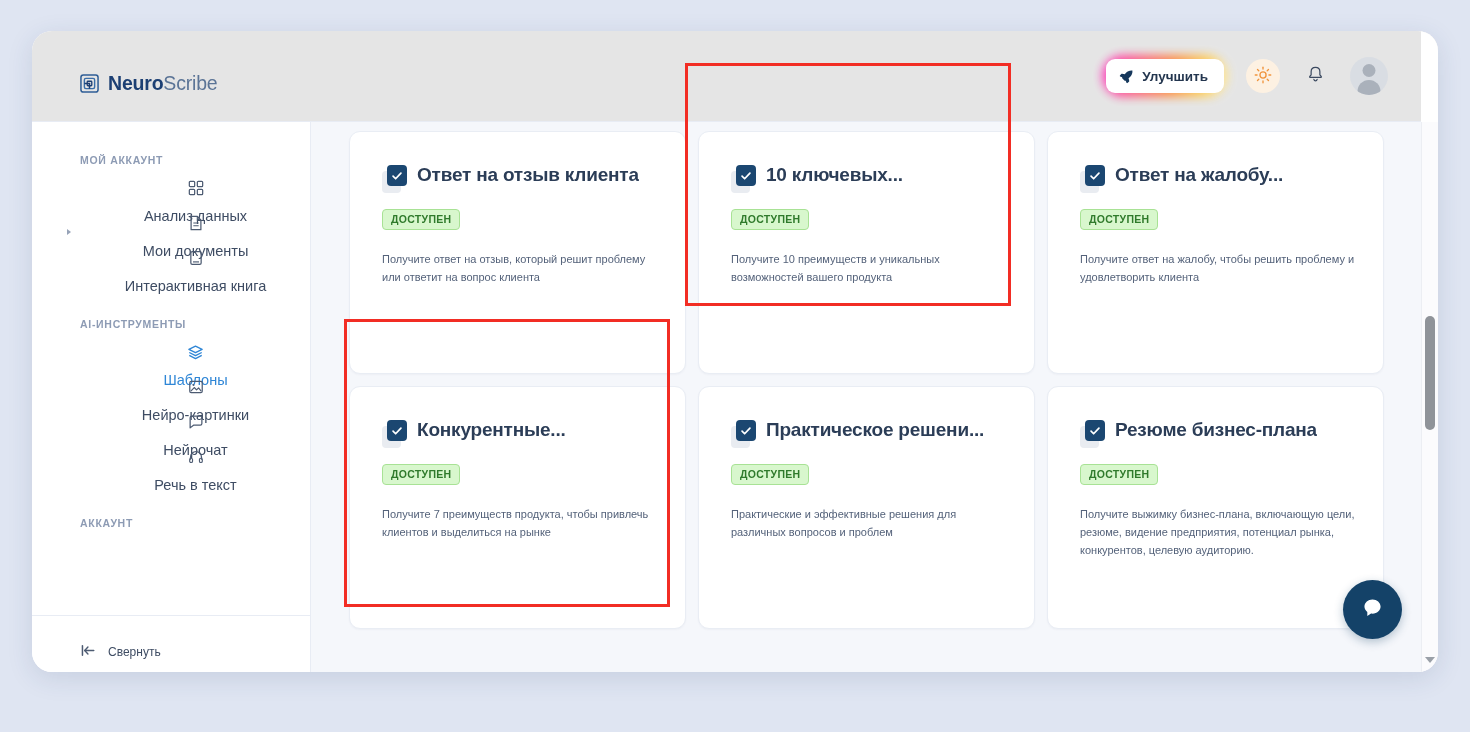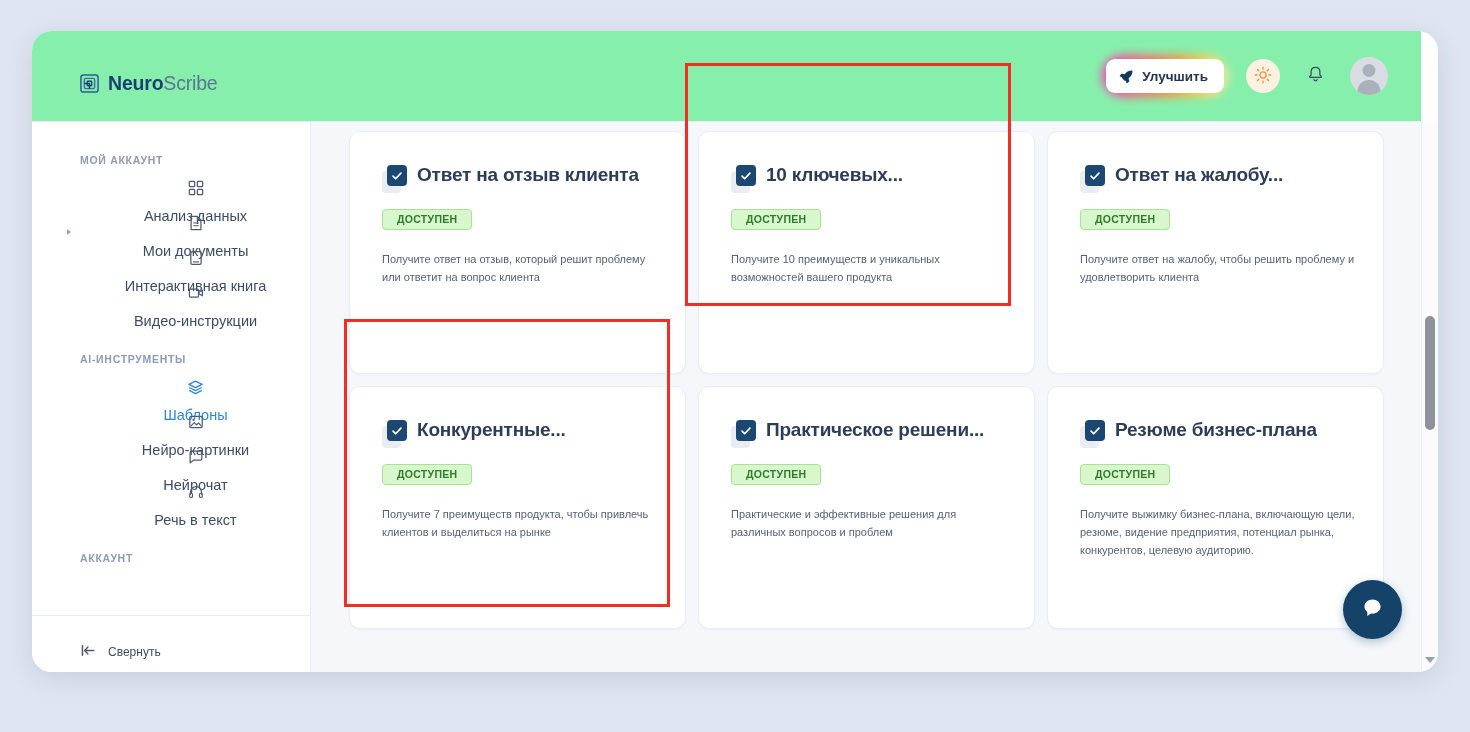--- a/index.html
+++ b/index.html
@@ -18,21 +18,21 @@
     background: #ffffff;
     border-radius: 20px;
     box-shadow: 0 6px 26px rgba(40,60,110,.13);
     overflow: hidden;
   }
 
   
   #header {
     position: absolute; left: 0; top: 0;
     width: 1406px; height: 91px;
-    background: #86efac;
+    background: #e5e5e5;
     border-bottom: 1px solid #e8ecf4;
   }
   #brand { position: absolute; left: 48px; top: 41px; display: flex; align-items: center; gap: 9px; }
   #brand .logo-mark { width: 19px; height: 19px; display: block; }
   .brand-text { font-size: 19.5px; letter-spacing: -.2px; }
   .brand-neuro { font-weight: 700; color: #1c3f73; }
   .brand-scribe { font-weight: 400; color: #5b7496; }
 
   #header-actions {
     position: absolute; right: 50px; top: 24px;
@@ -140,21 +140,21 @@
     background: #1b4771; border-radius: 4px;
     display: flex; align-items: center; justify-content: center;
   }
   .card-title {
     font-size: 19px; font-weight: 700; color: #2b3d57;
     line-height: 1.2; letter-spacing: -.2px;
     white-space: nowrap; overflow: hidden;
   }
   .badge {
     display: inline-block; margin-top: 16px;
-    padding: 3px 14px 4px;
+    padding: 3px 8px 4px;
     background: #d8f7cd; border: 1px solid #a8e295; border-radius: 4px;
     font-size: 10.5px; font-weight: 700; letter-spacing: .3px;
     color: #2f7a2b; text-transform: uppercase;
   }
   .card-desc {
     margin-top: 21px;
     font-size: 11px; line-height: 1.63; color: #54627a;
   }
 
   
@@ -299,29 +299,20 @@
       <div class="nav-item">
         <span class="nav-ico">
           <svg viewBox="0 0 18 18" width="16" height="16">
             <rect x="3.2" y="1.8" width="11.6" height="14.4" rx="1.6" fill="none" stroke="#4d5b72" stroke-width="1.4"></rect>
             <line x1="5.6" y1="13.4" x2="12.4" y2="13.4" stroke="#4d5b72" stroke-width="1.3"></line>
           </svg>
         </span>
         <span>Интерактивная книга</span>
       </div>
 
-      <div class="nav-item">
-        <span class="nav-ico">
-          <svg viewBox="0 0 18 18" width="16" height="16">
-            <rect x="1.6" y="4.6" width="10.2" height="9" rx="1.4" fill="none" stroke="#4d5b72" stroke-width="1.4"></rect>
-            <path d="M12.3 8.2l3.9-2.3v6.2l-3.9-2.3z" fill="none" stroke="#4d5b72" stroke-width="1.4" stroke-linejoin="round"></path>
-          </svg>
-        </span>
-        <span>Видео-инструкции</span>
-      </div>
 
       <div class="nav-group-label" style="margin-top:34px;">AI-ИНСТРУМЕНТЫ</div>
       <div style="height:13px"></div>
 
       <div class="nav-item active">
         <span class="nav-ico">
           <svg viewBox="0 0 18 18" width="17" height="17">
             <path d="M9 2.2L16 5.7 9 9.2 2 5.7z" fill="none" stroke="#2f86d6" stroke-width="1.4" stroke-linejoin="round"></path>
             <path d="M2.4 9L9 12.3 15.6 9" fill="none" stroke="#2f86d6" stroke-width="1.4" stroke-linejoin="round"></path>
             <path d="M2.4 12.1L9 15.4l6.6-3.3" fill="none" stroke="#2f86d6" stroke-width="1.4" stroke-linejoin="round"></path>

